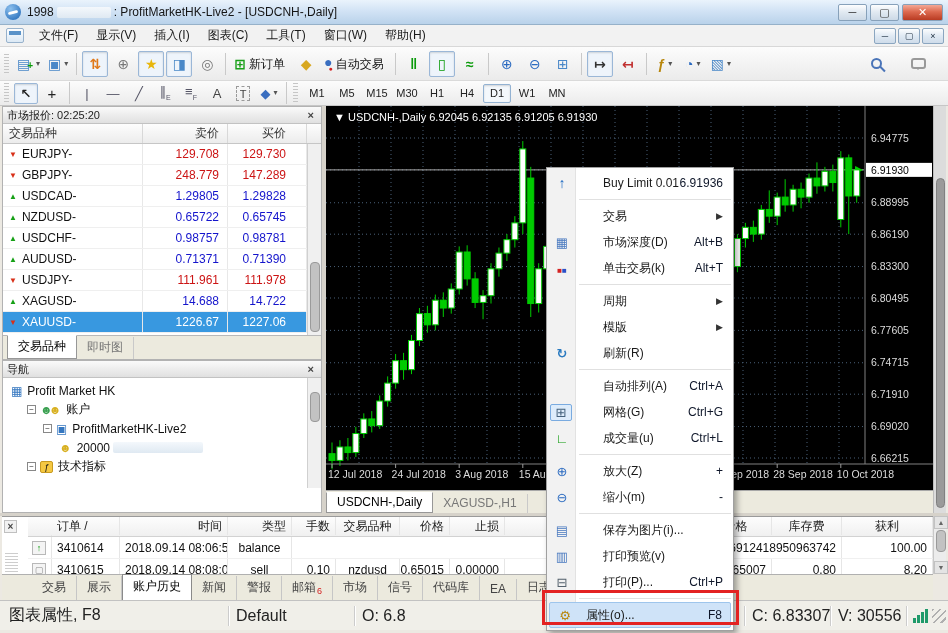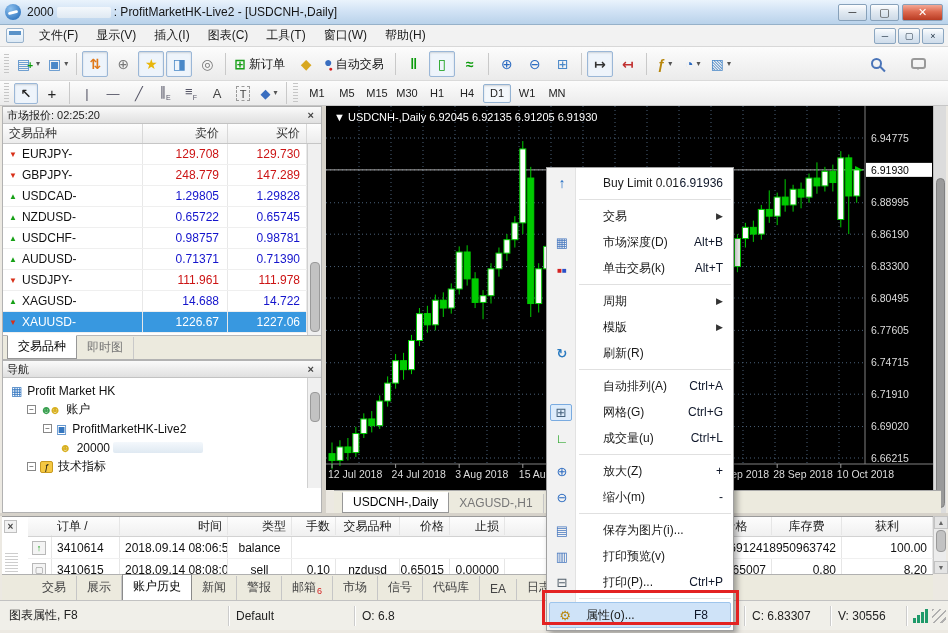--- a/index.html
+++ b/index.html
@@ -72,21 +72,21 @@
 .css-mag::after{content:"";position:absolute;width:7px;height:2px;background:#4a74b8;right:-6px;bottom:-3px;transform:rotate(45deg)}
 .css-chat{width:15px;height:11px;border:2px solid #999;border-radius:3px;position:relative;display:inline-block}
 .css-chat::after{content:"";position:absolute;left:2px;bottom:-6px;border:3px solid transparent;border-top-color:#999}
 
 .panel{left:2px;width:320px;background:#fff;border:1px solid #b2b2b2}
 #market-watch{top:106px;height:254px}
 #navigator{top:360px;height:153px}
 .panel-header{height:17px;background:linear-gradient(#fafafa,#e0e0e0);border-bottom:1px solid #c2c2c2;display:flex;align-items:center;font-size:11px;padding:0 4px;color:#222}
 .panel-close{margin-left:auto;font-size:11px;color:#444;padding:0 3px;font-weight:bold}
 .mw-colhdr{display:flex;height:20px;background:linear-gradient(#fdfdfd,#ececec);border-bottom:1px solid #c6c6c6;font-size:12px;color:#333;align-items:center}
-.mw-c1{width:140px;padding-left:6px}.mw-c2{width:85px;text-align:right;padding-right:8px}.mw-c3{width:79px;text-align:left;padding-right:6px}
+.mw-c1{width:140px;padding-left:6px}.mw-c2{width:85px;text-align:right;padding-right:8px}.mw-c3{width:79px;text-align:left;padding-right:20px}
 .mw-colhdr span{border-right:1px solid #d8d8d8;height:100%;display:flex;align-items:center}
 .mw-colhdr .mw-c2,.mw-colhdr .mw-c3{justify-content:flex-end}
 .mw-row{display:flex;height:21px;align-items:center;font-size:12px;border-bottom:1px solid #efefef}
 .mw-row .mw-c1,.mw-row .mw-c2,.mw-row .mw-c3{border-right:1px solid #e8e8e8;height:100%;display:flex;align-items:center}
 .mw-row .mw-c2,.mw-row .mw-c3{justify-content:flex-end}
 .mw-arrow{font-size:8px;margin-right:5px}
 .mw-up{color:#16a016}.mw-down{color:#d83018}
 .px-red{color:#cc1414}.px-blue{color:#1414cc}
 .mw-row.selected{background:#3898e0}
 .mw-row.selected .mw-sym,.mw-row.selected .px-red,.mw-row.selected .px-blue{color:#fff}
@@ -105,21 +105,21 @@
 .nv-accounts::before{content:"☻";color:#3aa050}.nv-accounts::after{content:"☻";color:#d8b020;margin-left:-4px}
 .nv-server::before{content:"▣";color:#3577c0}
 .nv-account::before{content:"☻";color:#d8b020}
 .nv-findicator{width:13px;height:12px;background:#f5c842;border:1px solid #c89a20;border-radius:2px;font-size:9px;font-style:italic;display:flex;align-items:center;justify-content:center}
 .nv-findicator::before{content:"ƒ"}
 
 #vsplit{left:322px;top:106px;width:4px;height:407px;background:#d6d2ca}
 #hsplit{left:0;top:513px;width:948px;height:3px;background:#d6d2ca}
 
 #chart-black{left:326px;top:106px;width:607px;height:384px;background:#000}
-#chart-tabs{left:334px;top:490px;width:607px;height:23px;background:#eceade;border-top:1px solid #a8a8a8;display:flex;align-items:flex-end;padding:0 8px;font-size:12px}
+#chart-tabs{left:326px;top:490px;width:607px;height:23px;background:#eceade;border-top:1px solid #a8a8a8;display:flex;align-items:flex-end;padding:0 0;font-size:12px}
 #chart-scroll{left:933px;top:106px;width:13px;height:407px;background:#dcdcdc;border-left:1px solid #bdbdbd}
 #chart-scroll .vthumb{left:2px;width:9px;top:72px;height:330px;background:#9a9a9a;border-color:#808080;border-radius:5px}
 #term-scroll{left:933px;top:516px;width:13px;height:58px;background:#ececec;border-left:1px solid #c8c8c8}
 
 #terminal{left:2px;top:516px;width:931px;height:84px;background:#fff;border-top:1px solid #9a9a9a}
 .term-close{position:absolute;left:2px;top:3px;width:13px;height:13px;font-size:10px;font-weight:bold;color:#444;display:flex;align-items:center;justify-content:center;border:1px solid #c0c0c0;background:#f2f2f2}
 .term-grip{position:absolute;left:3px;top:36px;width:13px;height:30px;background:repeating-linear-gradient(180deg,#b8b8b8 0 1px,transparent 1px 3px);opacity:.7}
 #term-grid{position:absolute;left:26px;top:0;width:905px}
 .tg-row{display:grid;grid-template-columns:24px 68px 108px 64px 44px 64px 50px 55px 195px 72px 70px 91px}
 .tg-hdr{height:20px;border-bottom:1px solid #d2d2d2;background:linear-gradient(#fdfdfd,#f0f0f0)}
@@ -129,30 +129,30 @@
 .tg-datarow{height:22px;border-bottom:1px solid #f0f0f0}
 .rows-clip{height:38px;overflow:hidden}
 .row-ic{width:14px;height:14px;border:1px solid #b8b8b8;background:#f4f4f4;font-size:9px;display:flex;align-items:center;justify-content:center;margin-left:4px}
 .ri-balance-up::before{content:"↑";color:#0a9a0a;font-weight:bold}
 .ri-order-doc::before{content:"▢";color:#888}
 #term-tabs{position:absolute;left:0;bottom:0;width:931px;height:26px;background:#eceade;border-top:1px solid #b0b0b0;display:flex;align-items:flex-end;padding:0 0 0 30px;font-size:12px}
 .tt-tab{padding:3px 10px 4px;color:#444;border-right:1px solid #c6c6c6;white-space:nowrap}
 .tt-tab.active{background:#fff;border:1px solid #8a8a8a;border-bottom:none;color:#000;padding-bottom:5px}
 .tt-badge{color:#d42020;font-size:9px;vertical-align:-3px;margin-left:1px}
 
-#statusbar{left:0;top:600px;width:948px;height:30px;background:#f0efe9;border-top:1px solid #c2c2c2;display:flex;align-items:center;font-size:12px;color:#222;padding:0 2px}
+#statusbar{left:0;top:600px;width:948px;height:30px;background:#f0efe9;border-top:1px solid #c2c2c2;display:flex;align-items:center;font-size:16px;color:#222;padding:0 2px}
 .sb-seg{height:20px;display:flex;align-items:center;padding:0 7px;border-right:1px solid #cccccc;box-shadow:1px 0 0 #fff;white-space:nowrap;overflow:hidden}
 .conn-bars{display:flex;align-items:flex-end;gap:1px;height:14px}
 .conn-bars i{width:3px;background:#1f9a6a;display:block}
 .resize-grip{width:14px;height:14px;margin-left:4px;background:repeating-linear-gradient(135deg,#b0b0b0 0 2px,transparent 2px 5px)}
 
 #context-menu{left:546px;top:167px;width:188px;background:#fff;border:1px solid #a0a0a0;box-shadow:3px 3px 6px rgba(0,0,0,.35);z-index:50;padding:2px 0;}
 #context-menu::before{content:"";position:absolute;left:0;top:0;bottom:0;width:28px;background:#f2f2f2;border-right:1px solid #e2e2e2}
 .menu-row{position:relative;height:26px;display:flex;align-items:center;padding:0 10px 0 56px;font-size:12px;color:#1a1a1a}
-.menu-row.hover{background:#cfe3f8;border:1px solid #9ec5ec;border-radius:2px;margin:0 2px;padding:0 22px 0 36px}
+.menu-row.hover{background:#cfe3f8;border:1px solid #9ec5ec;border-radius:2px;margin:0 2px;padding:0 8px 0 36px}
 .menu-right{margin-left:auto;color:#0f172a}
 .menu-sub{margin-left:auto;font-size:9px;color:#333}
 .menu-sep{height:1px;background:#e0e0e0;margin:3px 2px 3px 32px}
 .mi{position:absolute;left:5px;width:20px;text-align:center;font-size:13px;font-style:normal}
 .mi.boxed{border:1px solid #7aabe0;background:#ddecfb;border-radius:2px;left:3px;width:22px}
 .mi-arrow-up-blue::before{content:"↑";color:#1565c0;font-weight:bold;font-size:14px}
 .mi-dom::before{content:"▦";color:#4a7ac0}
 .mi-one-click::before{content:"■";color:#d42222;font-size:8px}.mi-one-click::after{content:"■";color:#2a50c8;font-size:8px}
 .mi-refresh::before{content:"↻";color:#2a7ac0;font-weight:bold}
 .mi-grid::before{content:"⊞";color:#44617c}
@@ -163,21 +163,21 @@
 .mi-print-preview::before{content:"▥";color:#4a7ac0}
 .mi-print::before{content:"⊟";color:#55626e}
 .mi-properties::before{content:"⚙";color:#b8860b}
 #red-annotation{left:542px;top:590px;width:197px;height:35px;border:3px solid #e32222;z-index:60;pointer-events:none}
 </style>
 </head>
 <body>
 
 <div class="abs" id="titlebar">
   <span class="app-logo"></span>
-  <span class="title-text"><span>2000</span><span class="redacted"></span><span>: ProfitMarketHK-Live2 - [USDCNH-,Daily]</span></span>
+  <span class="title-text"><span>1998</span><span class="redacted"></span><span>: ProfitMarketHK-Live2 - [USDCNH-,Daily]</span></span>
   <span class="win-btns">
     <span class="win-btn">─</span>
     <span class="win-btn">▢</span>
     <span class="win-btn close">✕</span>
   </span>
 </div>
 
 <div class="abs" id="menubar">
   <span class="mdi-doc"></span>
   <span id="menu-items" style="display: flex;">

